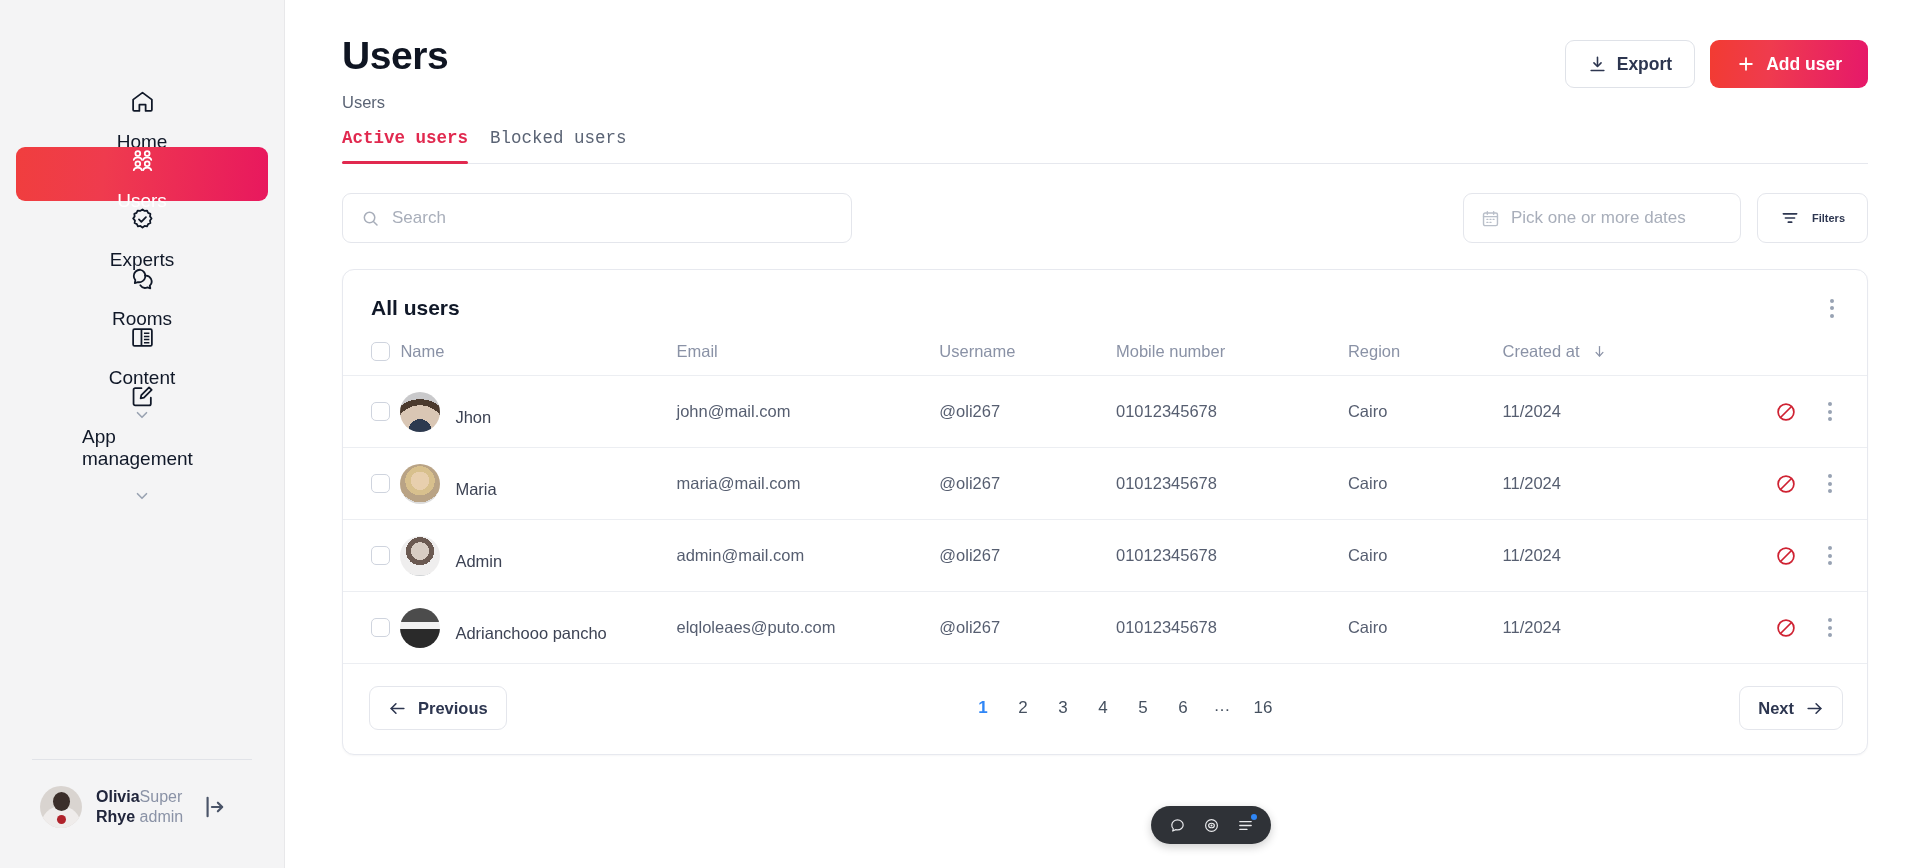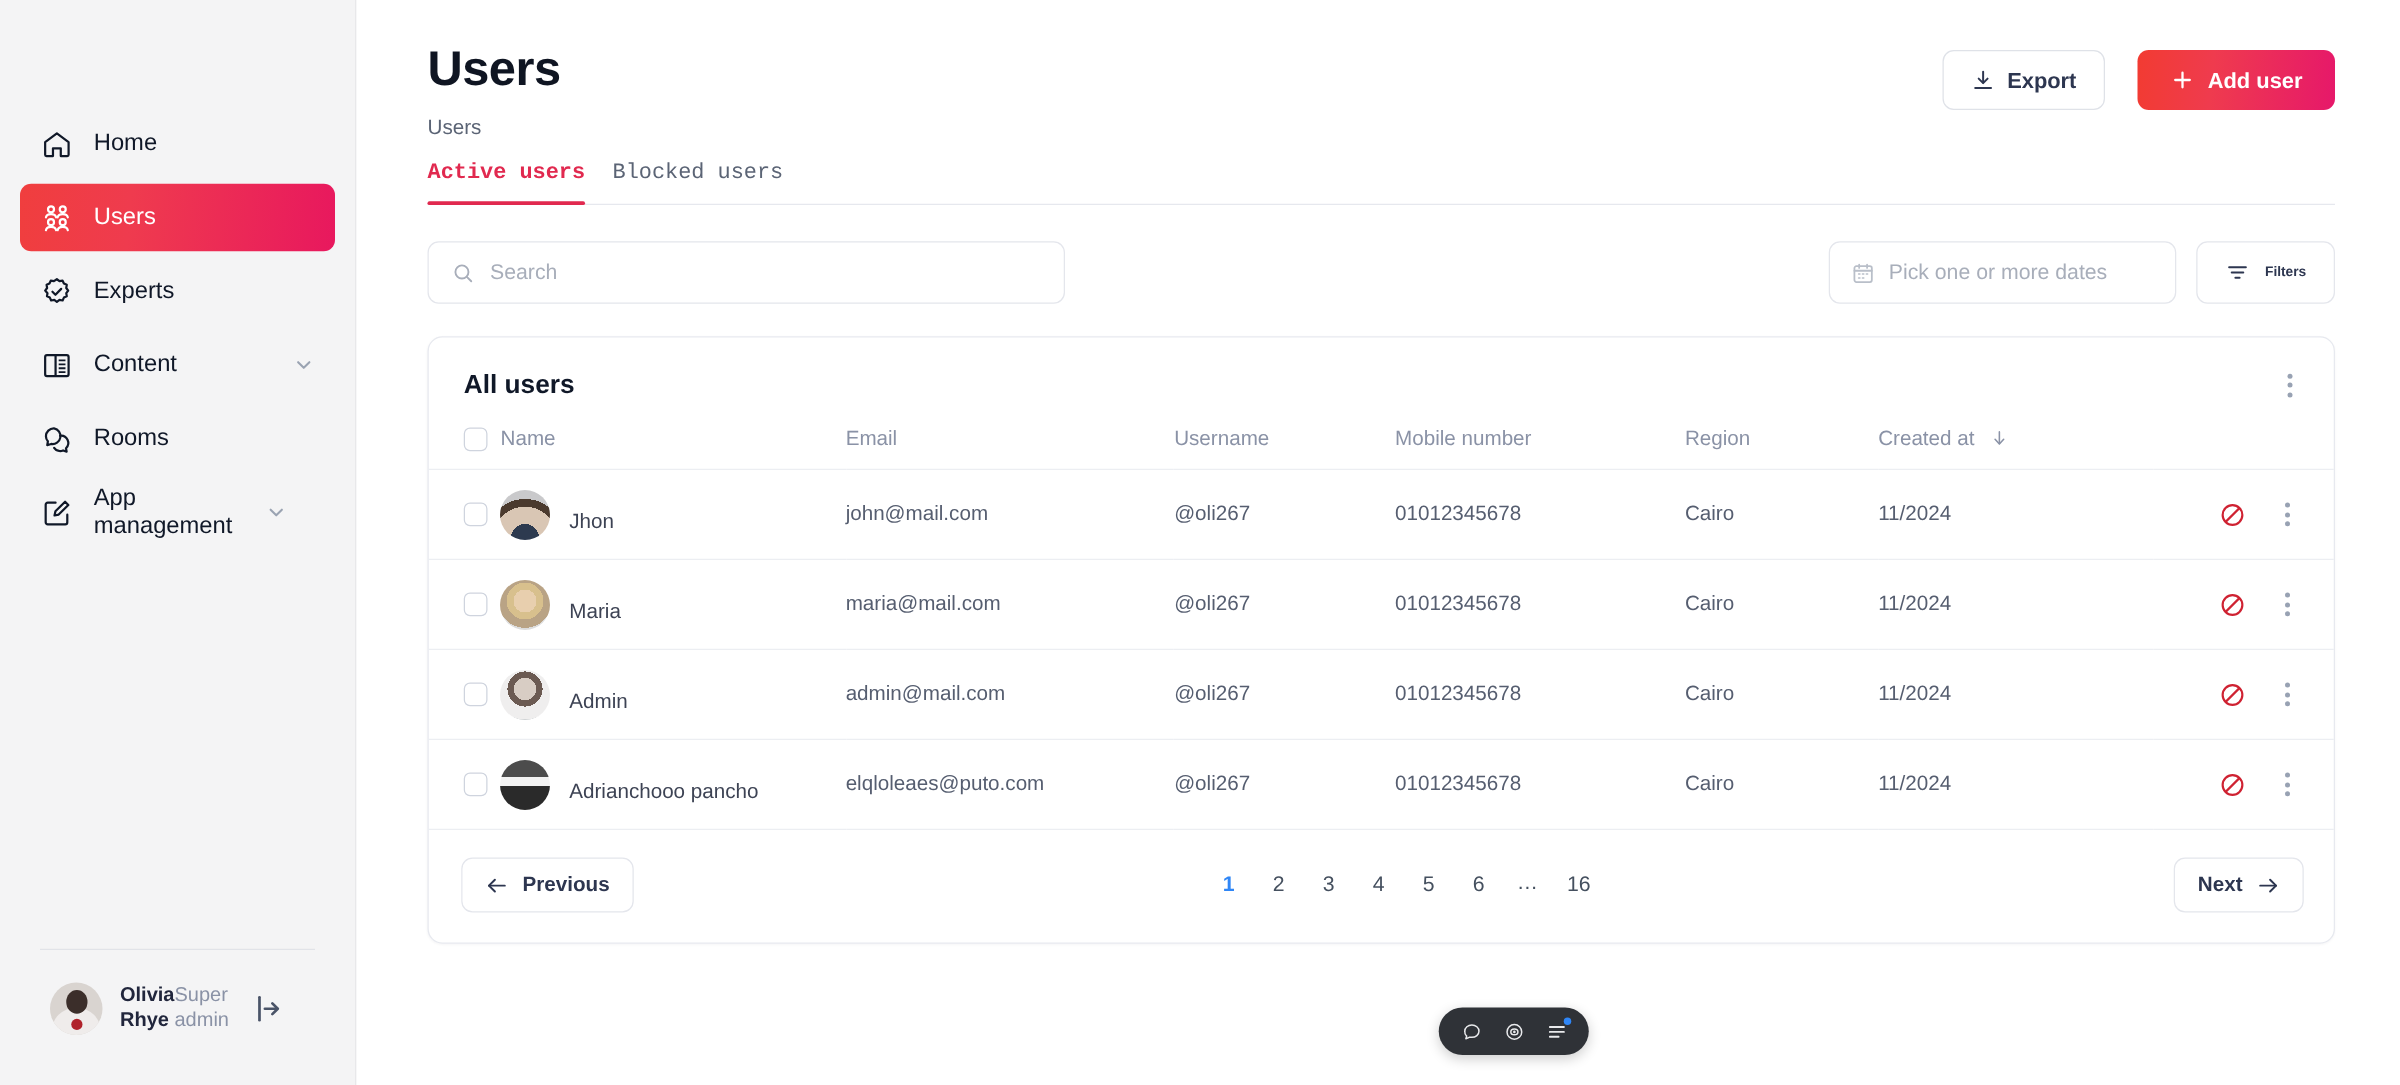--- a/index.html
+++ b/index.html
@@ -19,21 +19,21 @@
     display: flex; flex-direction: column;
     padding-top: 88px;
     position: relative;
   }
   .nav { display: flex; flex-direction: column; gap: 5px; padding: 0 16px; }
   .nav-item {
     display: flex; align-items: center; gap: 17px;
     height: 54px; padding: 0 16px;
     border-radius: 9px;
     color: #101828; font-size: 19px; font-weight: 400;
-    cursor: pointer; position: relative;
+    cursor: pointer; position: relative; flex-direction: column;
   }
   .nav-item.active {
     background: linear-gradient(95deg, #f03e3e 0%, #ef3b4e 35%, #e8185e 100%);
     color: #ffffff;
   }
   .nav-item .nv-ico { width: 26px; height: 26px; flex: 0 0 26px; display:flex; align-items:center; justify-content:center; }
   .nav-item .nv-label { flex: 1; line-height: 1.15; }
   .nav-item.two-line .nv-label { max-width: 120px; }
   .chev { width: 18px; height: 18px; flex: 0 0 18px; color:#9aa3b2; }
 
@@ -54,21 +54,21 @@
   .profile-text { display:flex; flex-direction:row; width: 78px; }
   .profile-name { font-size: 16px; font-weight: 700; color: #21263c; line-height: 1.27; }
   .profile-role { font-size: 16px; color: #8a92a6; line-height: 1.27; }
   .logout-btn { margin-left: 12px; width: 26px; height: 26px; color:#4a5468; cursor:pointer; }
 
   
   .main { flex: 1; height: 868px; overflow: hidden; padding: 0 52px 0 57px; position: relative; }
   .page-head { display: flex; align-items: flex-start; justify-content: space-between; padding-top: 34px; }
   .page-title { font-size: 39px; font-weight: 700; color: #0f1522; letter-spacing: -0.4px; }
   .breadcrumb { font-size: 16.5px; color: #5b6475; margin-top: 15px; }
-  .head-actions { display: flex; align-items: center; gap: 26px; padding-top: 6px; }
+  .head-actions { display: flex; align-items: center; gap: 15px; padding-top: 6px; }
   .btn {
     display: inline-flex; align-items: center; justify-content: center; gap: 10px;
     height: 48px; padding: 0 22px; border-radius: 9px;
     font-size: 17.5px; font-weight: 700; cursor: pointer; white-space: nowrap;
   }
   .btn-outline { background:#fff; border:1px solid #dfe2e8; color:#2d3650; }
   .btn-primary {
     background: linear-gradient(95deg, #f23b32 0%, #ef3b4e 38%, #e6186a 100%);
     color:#fff; border:none; padding: 0 26px;
   }
@@ -199,42 +199,42 @@
           <svg width="25" height="25" viewBox="0 0 24 24" fill="none" stroke="currentColor" stroke-width="1.7" stroke-linecap="round" stroke-linejoin="round">
             <path d="M12 2.3l2 1.5 2.4-.4 1 2.2 2.2 1-.4 2.4 1.5 2-1.5 2 .4 2.4-2.2 1-1 2.2-2.4-.4-2 1.5-2-1.5-2.4.4-1-2.2-2.2-1 .4-2.4L3 11l1.5-2-.4-2.4 2.2-1 1-2.2 2.4.4z"></path>
             <path d="M8.6 11.9l2.3 2.3 4.4-4.5"></path>
           </svg>
         </span>
         <span class="nv-label">Experts</span>
       </div>
 
       <div class="nav-item">
         <span class="nv-ico">
+          <svg width="25" height="25" viewBox="0 0 24 24" fill="none" stroke="currentColor" stroke-width="1.7" stroke-linecap="round" stroke-linejoin="round">
+            <path d="M9.8 3.6A6 6 0 0 0 3.6 9.6c0 1.5.6 2.9 1.5 3.9l-.5 3 3-1a6 6 0 1 0 2.2-11.9z"></path>
+            <path d="M14.4 9.2a5.6 5.6 0 0 1 4.6 9.6l.5 2.6-2.7-.9a5.6 5.6 0 0 1-6.9-2"></path>
+          </svg>
+        </span>
+        <span class="nv-label">Rooms</span>
+      </div>
+
+      <div class="nav-item">
+        <span class="nv-ico">
           <svg width="25" height="25" viewBox="0 0 24 24" fill="none" stroke="currentColor" stroke-width="1.7" stroke-linejoin="round">
             <rect x="3" y="4" width="18" height="16" rx="1.4"></rect>
               <path d="M11 4v16"></path>
             <path d="M13.4 8h5.2M13.4 11h5.2M13.4 14h5.2M13.4 17h5.2" stroke-width="1.4"></path>
           </svg>
         </span>
         <span class="nv-label">Content</span>
         <span class="chev">
           <svg width="18" height="18" viewBox="0 0 24 24" fill="none" stroke="currentColor" stroke-width="2.2" stroke-linecap="round" stroke-linejoin="round">
               <path d="M6 9l6 6 6-6"></path>
             </svg>
         </span>
-      </div>
-
-      <div class="nav-item">
-        <span class="nv-ico">
-          <svg width="25" height="25" viewBox="0 0 24 24" fill="none" stroke="currentColor" stroke-width="1.7" stroke-linecap="round" stroke-linejoin="round">
-            <path d="M9.8 3.6A6 6 0 0 0 3.6 9.6c0 1.5.6 2.9 1.5 3.9l-.5 3 3-1a6 6 0 1 0 2.2-11.9z"></path>
-            <path d="M14.4 9.2a5.6 5.6 0 0 1 4.6 9.6l.5 2.6-2.7-.9a5.6 5.6 0 0 1-6.9-2"></path>
-          </svg>
-        </span>
-        <span class="nv-label">Rooms</span>
       </div>
 
       <div class="nav-item two-line">
         <span class="nv-ico">
           <svg width="25" height="25" viewBox="0 0 24 24" fill="none" stroke="currentColor" stroke-width="1.7" stroke-linecap="round" stroke-linejoin="round">
             <path d="M20 13.2V19a1.6 1.6 0 0 1-1.6 1.6H5A1.6 1.6 0 0 1 3.4 19V5.6A1.6 1.6 0 0 1 5 4h6"></path>
             <path d="M18.3 3.2l2.5 2.5-7.4 7.4-3.2.7.7-3.2z"></path>
           </svg>
         </span>
         <span class="nv-label">App management</span>

